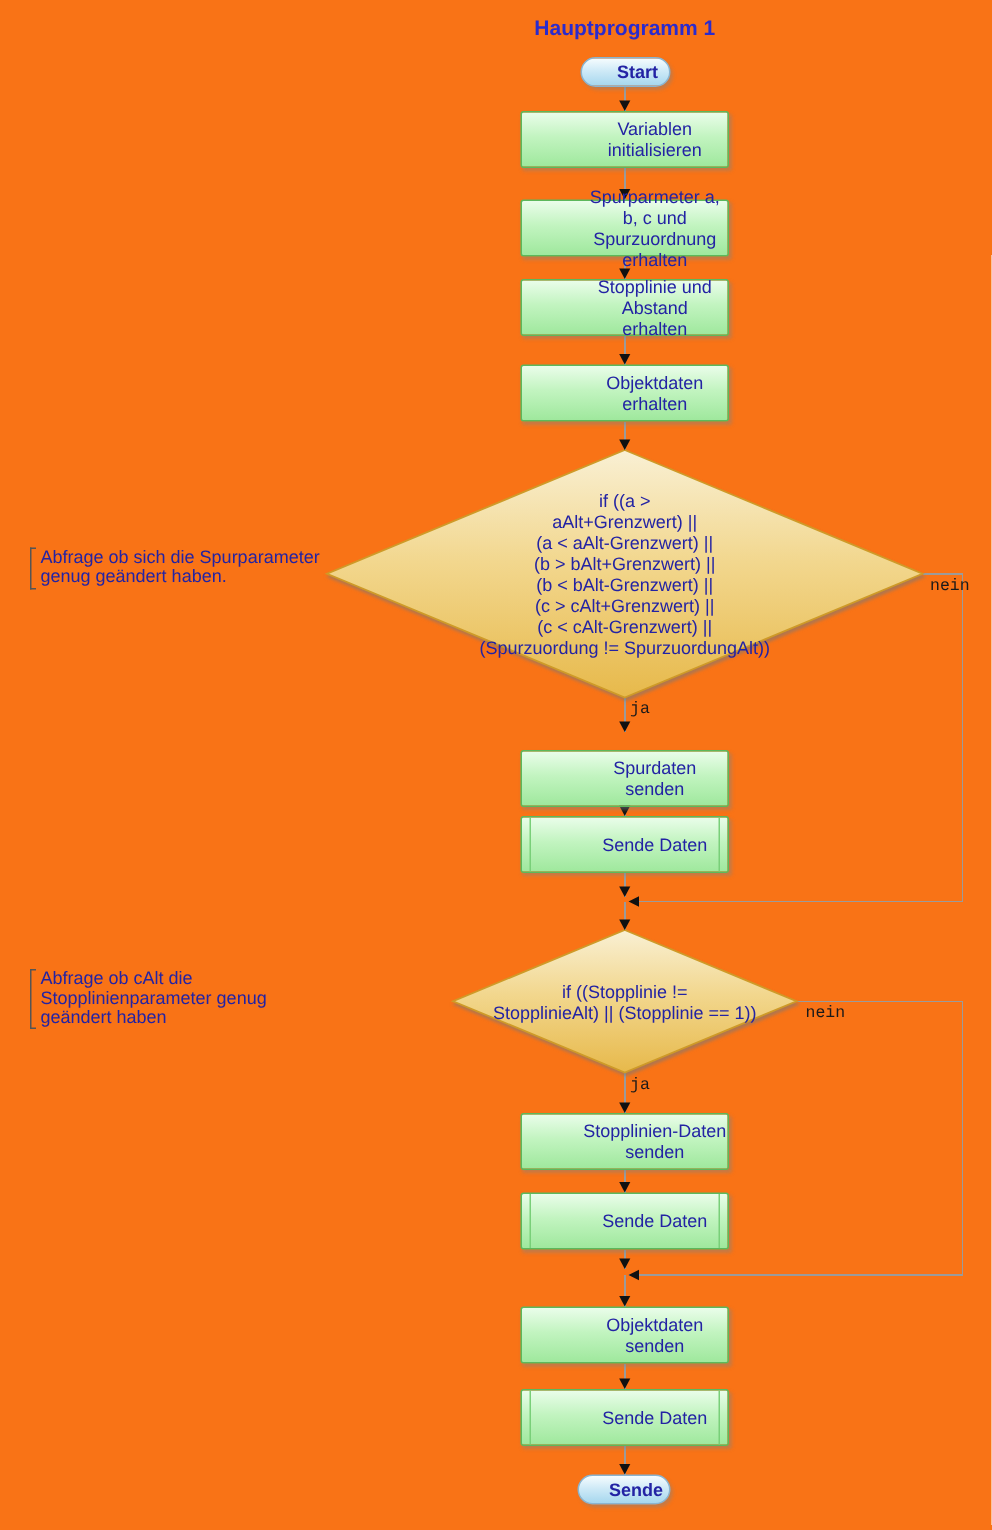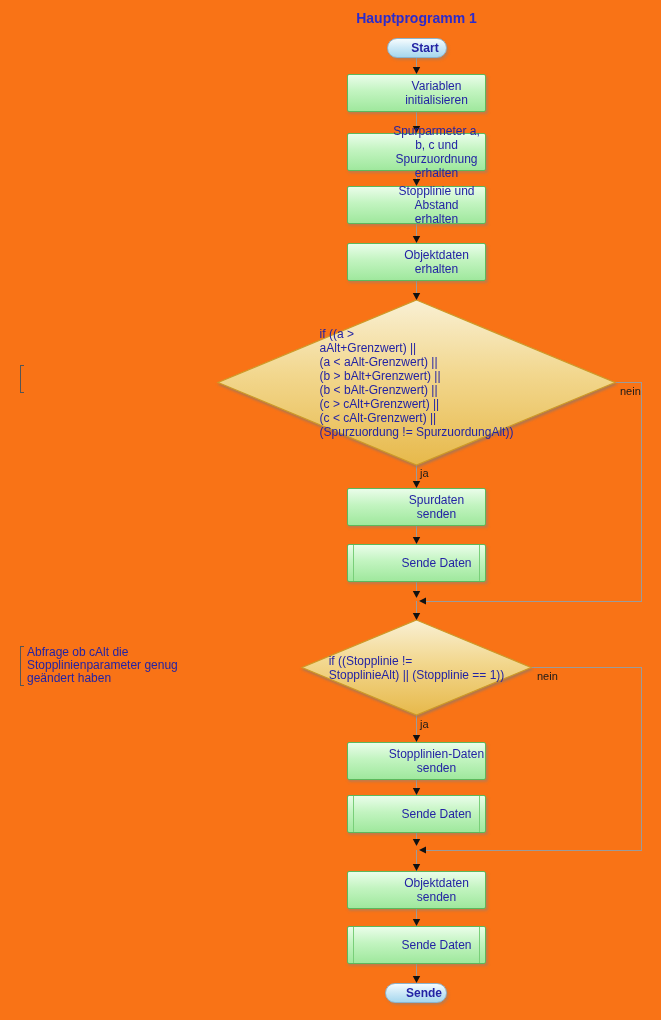--- a/index.html
+++ b/index.html
@@ -39,27 +39,27 @@
     background:linear-gradient(180deg,#f6fcfe 0%,#cfeaf7 45%,#a6d7ee 100%);
     border:1px solid #8ab4cf;
     box-shadow:1.5px 2px 2.5px rgba(130,130,130,0.45);
     padding-left:16px;
   }
   #start-node { left:387px; top:38px;  width:60px; height:20px; }
   #end-node   { left:385px; top:983px; width:62px; height:20px; }
 
   .decision-text {
     position:absolute; display:flex; align-items:center; justify-content:center;
-    text-align:left; color:#2323a4; font-size:12px; line-height:14px;
+    text-align:center; color:#2323a4; font-size:12px; line-height:14px;
     white-space:pre-line; pointer-events:none;
   }
   #decision-1-text { left:218px; top:300px; width:397px; height:165px; }
   #decision-2-text { left:302px; top:620px; width:229px; height:95px; }
 
-  .flow-label { position:absolute; font-size:11px; color:#1a1a1a; line-height:11px; }
+  .flow-label { position:absolute; font-size:11px; color:#1a1a1a; line-height:11px;font-family:Liberation Mono, monospace; }
   #ja-label-1   { left:420px; top:468px; }
   #nein-label-1 { left:620px; top:386px; }
   #ja-label-2   { left:420px; top:719px; }
   #nein-label-2 { left:537px; top:671px; }
 
   .annotation-text {
     position:absolute; font-size:12px; line-height:13px; color:#2323a4;
     white-space:pre-line;
   }
   #annotation-1-text { left:27px; top:365px; width:210px; }
@@ -149,37 +149,39 @@
 aAlt+Grenzwert) ||
 (a &lt; aAlt-Grenzwert) ||
 (b &gt; bAlt+Grenzwert) ||
 (b &lt; bAlt-Grenzwert) ||
 (c &gt; cAlt+Grenzwert) ||
 (c &lt; cAlt-Grenzwert) ||
 (Spurzuordung != SpurzuordungAlt))</div>
   <div class="flow-label" id="ja-label-1">ja</div>
   <div class="flow-label" id="nein-label-1">nein</div>
 
-  <div class="node process" style="top:488px">Spurdaten senden</div>
+  <div class="node process" style="top:500px">Spurdaten senden</div>
   <div class="node process subroutine" style="top:544px">Sende Daten</div>
 
   <div class="decision-text" id="decision-2-text">if ((Stopplinie !=
 StopplinieAlt) || (Stopplinie == 1))</div>
   <div class="flow-label" id="ja-label-2">ja</div>
   <div class="flow-label" id="nein-label-2">nein</div>
 
   <div class="node process" style="top:742px">Stopplinien-Daten
 senden</div>
   <div class="node process subroutine" style="top:795px">Sende Daten</div>
 
   <div class="node process" style="top:871px">Objektdaten senden</div>
   <div class="node process subroutine" style="top:926px">Sende Daten</div>
 
   <div class="node terminator" id="end-node">Sende</div>
 
   <div class="bracket" id="annotation-1-bracket"></div>
+  <div class="annotation-text" id="annotation-1-text">Abfrage ob sich die Spurparameter
+genug geändert haben.</div>
 
   <div class="bracket" id="annotation-2-bracket"></div>
   <div class="annotation-text" id="annotation-2-text">Abfrage ob cAlt die
 Stopplinienparameter genug
 geändert haben</div>
 
 </div>
 
 </body></html>

